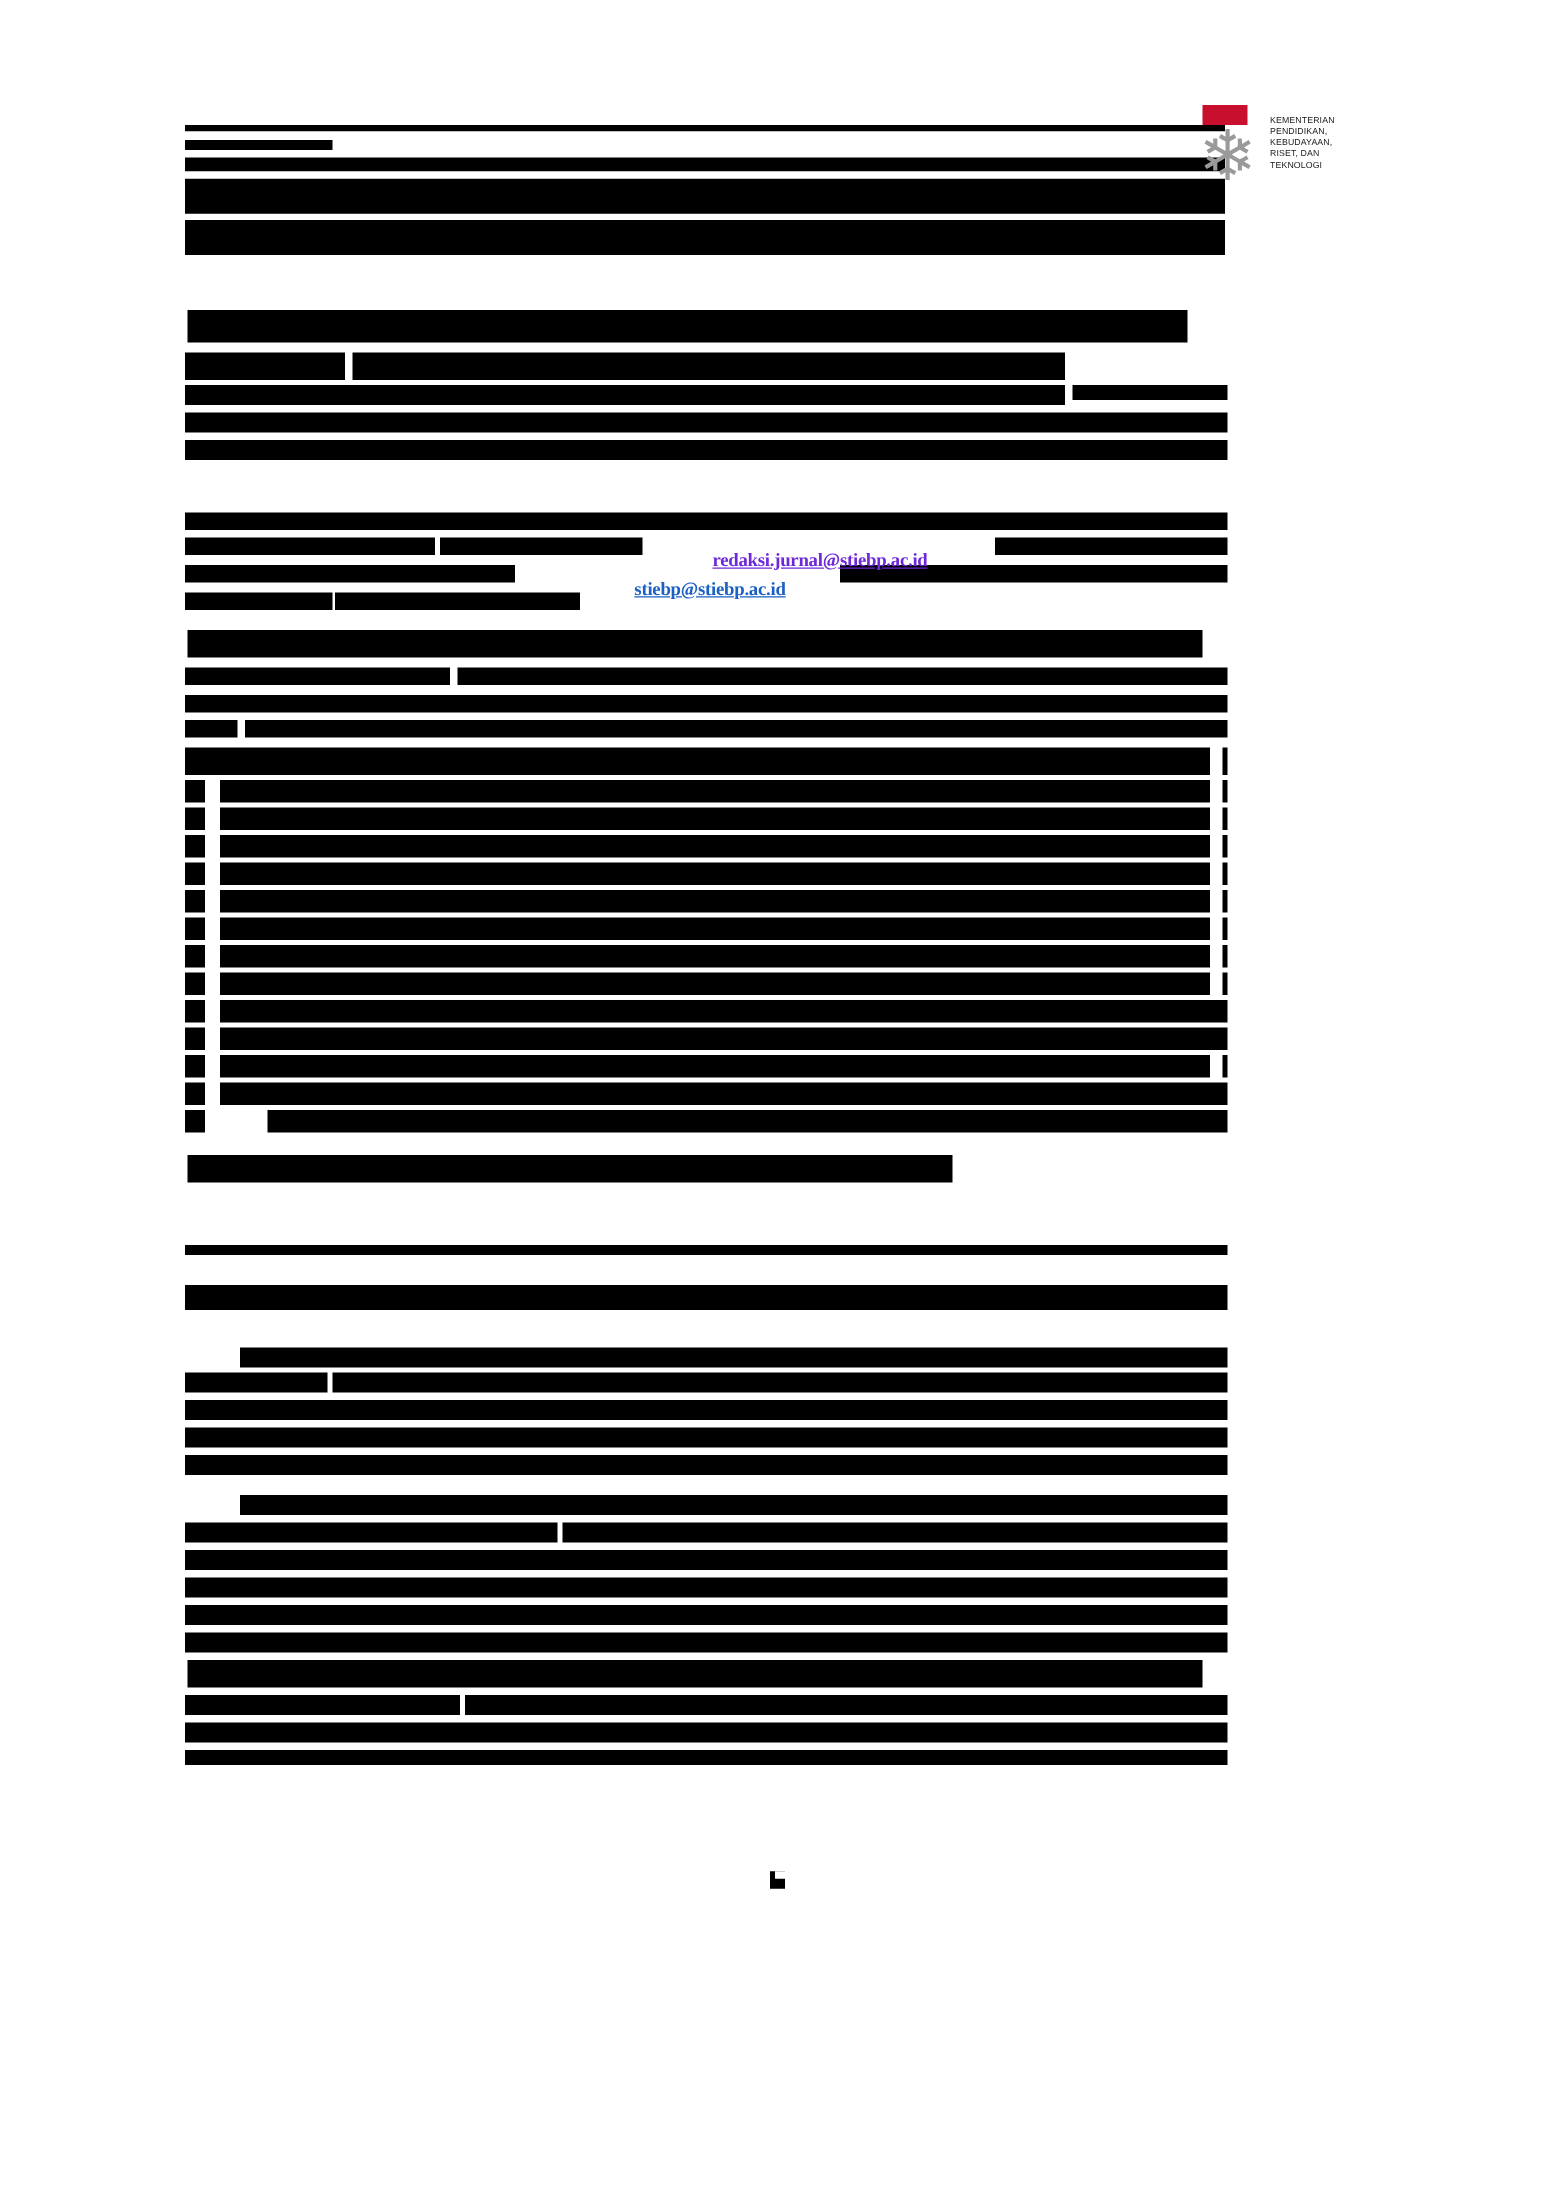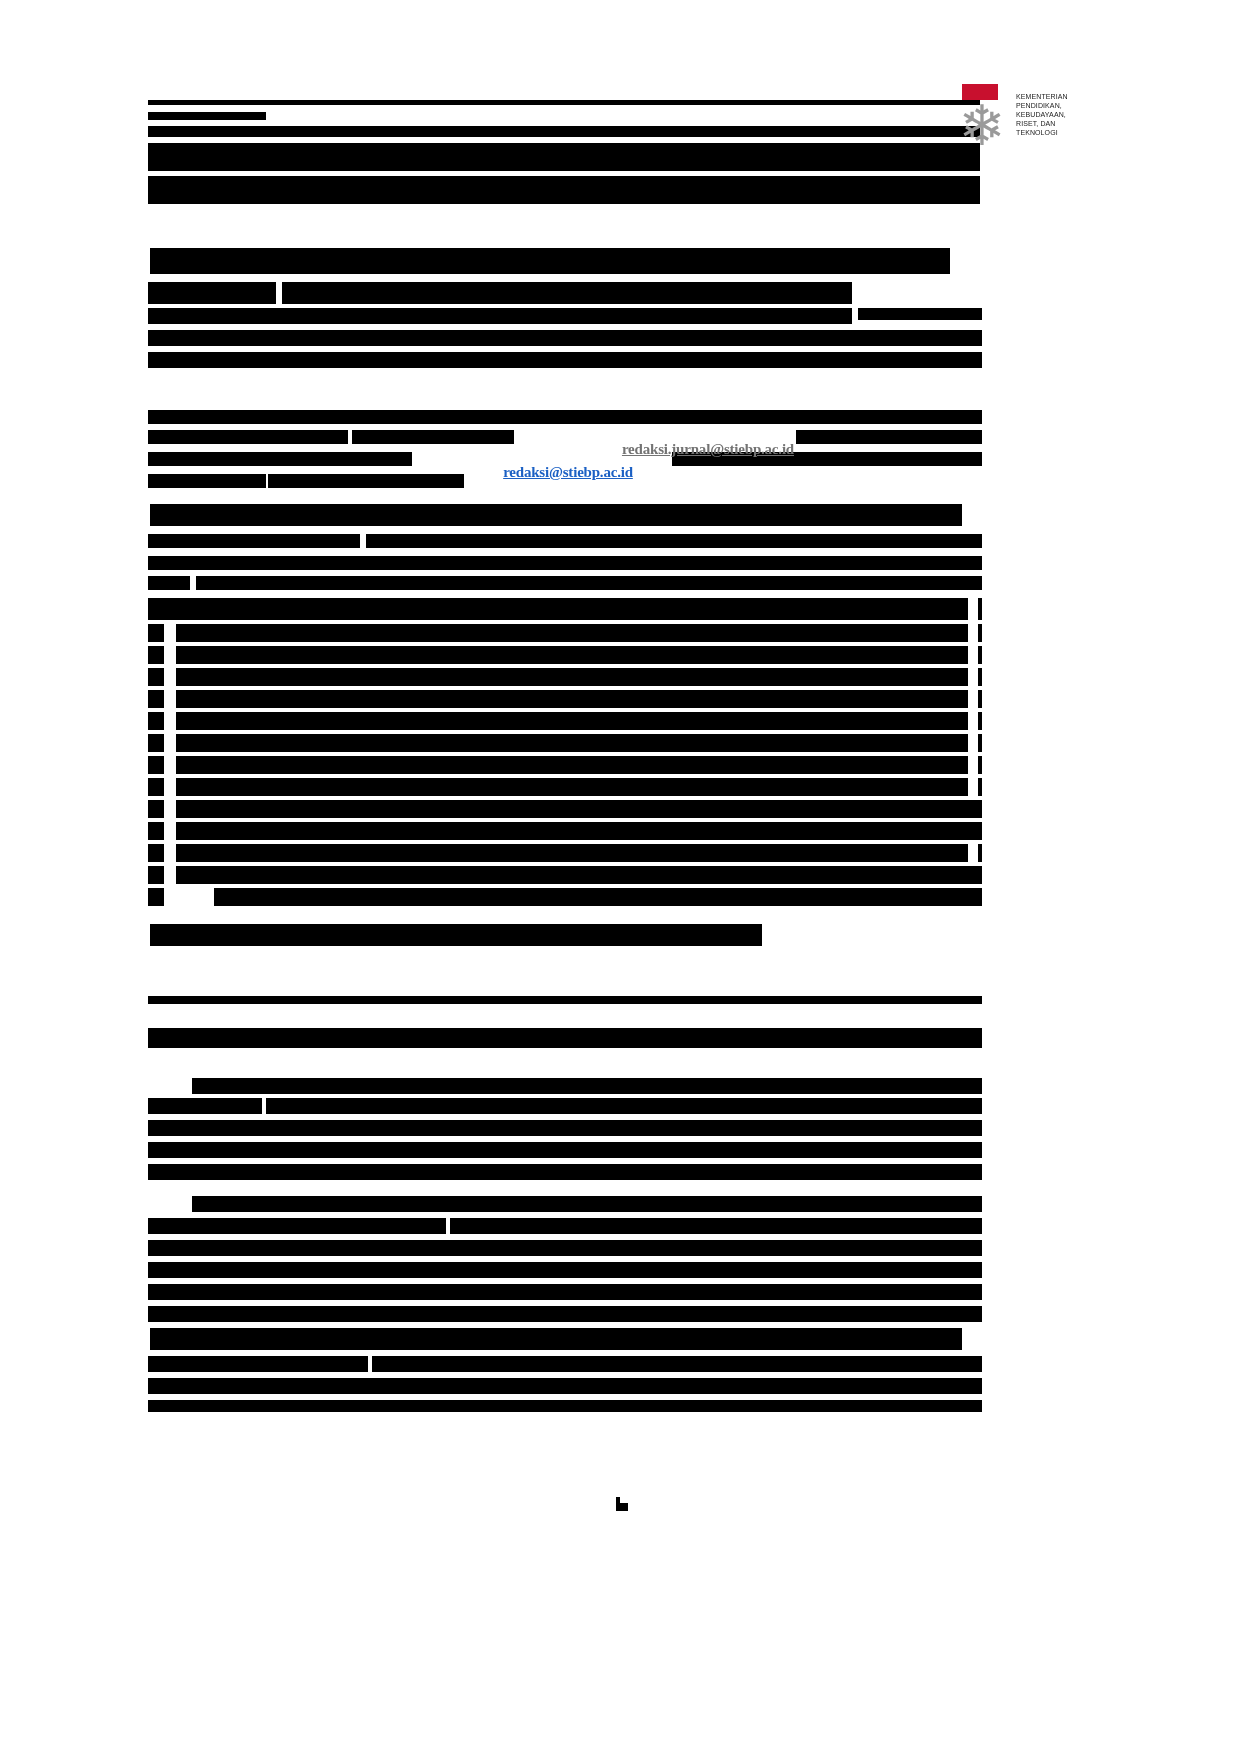--- a/index.html
+++ b/index.html
@@ -202,18 +202,18 @@
     </div>
     <div class="logo-text">
       <div>KEMENTERIAN</div>
       <div>PENDIDIKAN,</div>
       <div>KEBUDAYAAN,</div>
       <div>RISET, DAN</div>
       <div>TEKNOLOGI</div>
     </div>
   </div>
 
-  <a class="link" href="#" id="link-0" style="left: 518px; top: 441px; width: 276px; color: #737373; text-align: right;">redaksi.jurnal@stiebp.ac.id</a>
-  <a class="link" href="#" id="link-1" style="left: 468px; top: 464px; width: 200px; color: rgb(27, 96, 196);">redaksi@stiebp.ac.id</a>
+  <a class="link" href="#" id="link-0" style="left: 518px; top: 441px; width: 276px; color: #6d28d9;">redaksi.jurnal@stiebp.ac.id</a>
+  <a class="link" href="#" id="link-1" style="left: 468px; top: 464px; width: 200px; color: rgb(27, 96, 196);">stiebp@stiebp.ac.id</a>
 
   <div class="footer-mark"></div>
 
 </div>
 
 </body></html>

